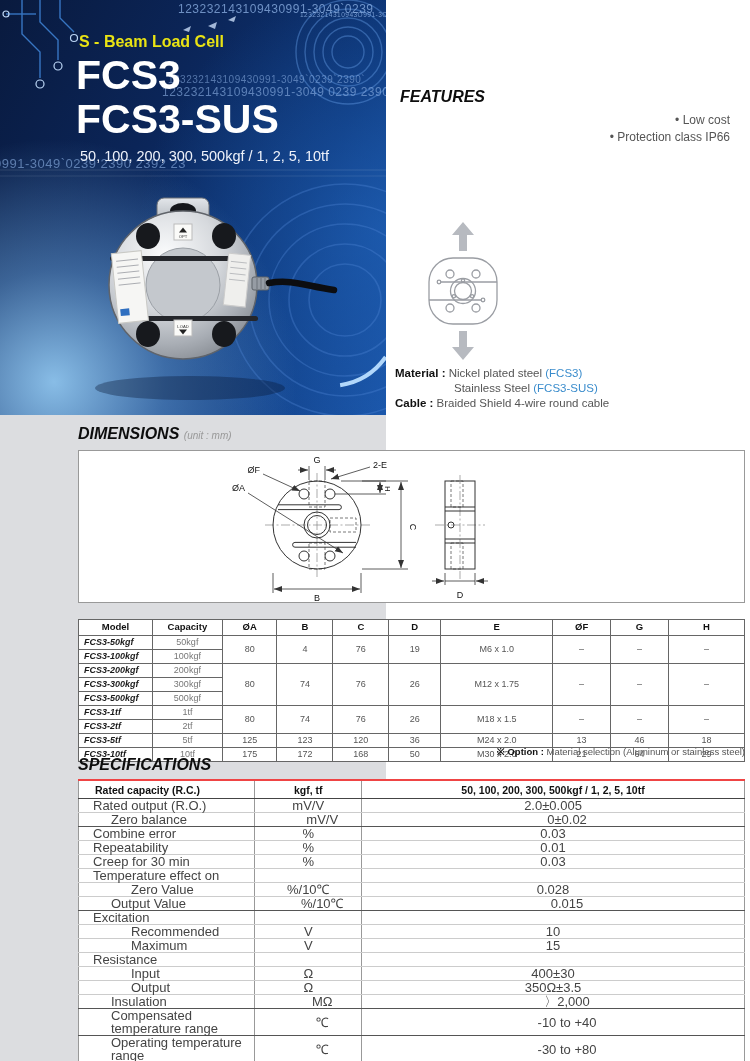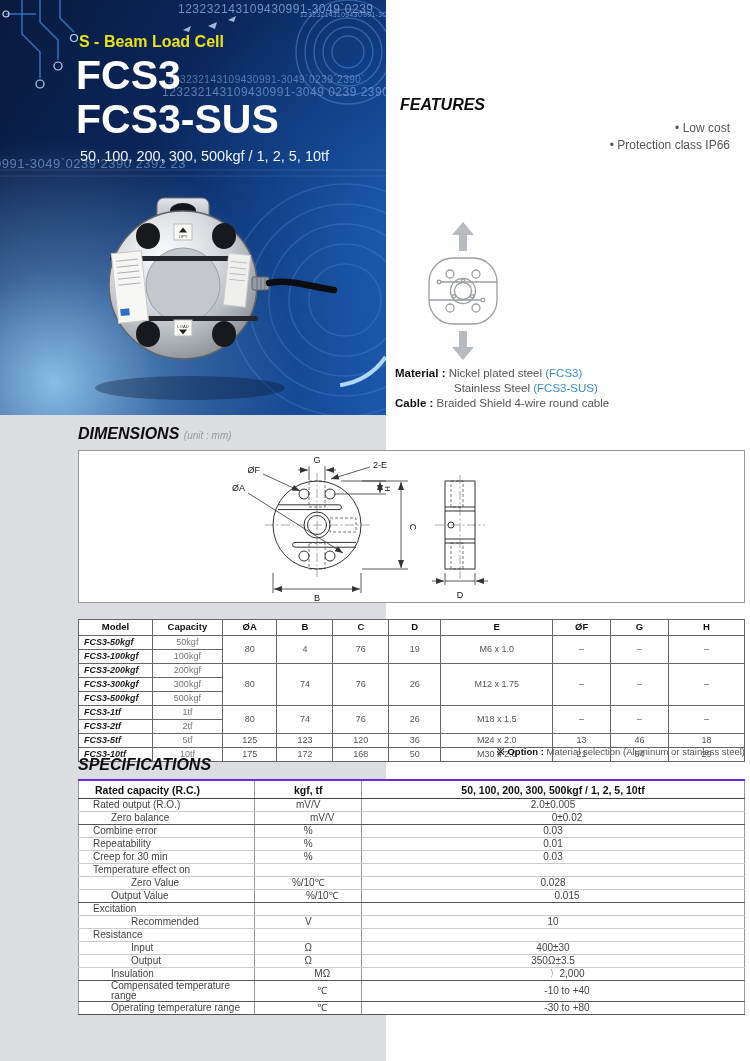--- a/index.html
+++ b/index.html
@@ -17,21 +17,21 @@
   .hero-sub{position:absolute;left:79px;top:33px;font-size:16px;font-weight:bold;color:#e9e313;}
   .hero-t{position:absolute;left:76px;color:#fff;font-size:41px;font-weight:bold;line-height:1;}
   .t1{top:55px}.t2{top:99px}
   .hero-cap{position:absolute;left:80px;top:148px;font-size:14.5px;color:#eef2fa;}
   .photo{position:absolute;left:40px;top:192px;}
 
   
   .gray-panel{position:absolute;left:0;top:415px;width:386px;height:646px;background:#dcdde0;}
 
   
-  .features{position:absolute;left:400px;top:96px;width:330px;}
+  .features{position:absolute;left:400px;top:88px;width:330px;}
   .section-h{font-style:italic;font-weight:bold;font-size:16px;color:#0d0d0d;}
   .features ul{list-style:none;margin:6px 0 0 2px;padding:0;text-align:right;}
   .features li{font-size:12px;color:#555;line-height:17px;}
   .features li::before{content:"• ";color:#555;}
   .loaddir{position:absolute;left:418px;top:220px;}
   .material{position:absolute;left:395px;top:366px;width:345px;font-size:11.5px;color:#555;line-height:15px;}
   .material b{color:#111;}
   .material .acc{color:#3a8ccc;}
   .mat-ind{padding-left:59px;}
 
@@ -47,24 +47,24 @@
   .dim-table td.model{text-align:left;padding-left:5px;font-weight:bold;color:#1a1a1a;font-style:italic;}
   .dim-table td.cap{color:#777;}
   .dim-table tr.gstart td{border-top:1.5px solid #333;}
   .option-note{position:absolute;left:78px;top:745px;width:667px;text-align:right;font-size:9.5px;color:#555;}
   .option-note b{color:#111;}
 
   
   .spec-head{position:absolute;left:78px;top:756px;}
   .spec-table{position:absolute;left:78px;top:779px;width:667px;border-collapse:collapse;background:#fff;
               border-left:1px solid #999;border-right:1px solid #999;table-layout:fixed;}
-  .spec-table th{border-top:2px solid #6d28d9;border-bottom:1.5px solid #444;font-size:10.5px;
+  .spec-table th{border-top:2px solid #ef4444;border-bottom:1.5px solid #444;font-size:10.5px;
               height:17px;color:#111;padding:0;}
   .spec-table th:first-child{text-align:left;padding-left:16px;}
-  .spec-table td{font-size:10px;height:12px;color:#555;border-bottom:1px solid #ccc;padding:0 4px;line-height:1;}
+  .spec-table td{font-size:13px;height:12px;color:#555;border-bottom:1px solid #ccc;padding:0 4px;line-height:1;}
   .spec-table td:nth-child(1){text-align:left;padding-left:14px;color:#444;}
   .spec-table td.ind{padding-left:52px;}
   .spec-table td:nth-child(2),.spec-table td:nth-child(3){text-align:center;color:#444;}
   .spec-table th:nth-child(2),.spec-table th:nth-child(3),
   .spec-table td:nth-child(2),.spec-table td:nth-child(3){border-left:1px solid #999;}
   .spec-table tr.sep td{border-bottom:1.5px solid #555;padding-left:32px;}
 
   svg text{font-family:"Liberation Sans",sans-serif;}
 </style>
 </head>
@@ -479,20 +479,25 @@
           <td>Excitation</td>
           <td></td>
           <td></td>
         </tr>
         <tr>
           <td class="ind">Recommended</td>
           <td>V</td>
           <td>10</td>
         </tr>
         <tr>
+          <td class="ind">Maximum</td>
+          <td>V</td>
+          <td>15</td>
+        </tr>
+        <tr>
           <td>Resistance</td>
           <td></td>
           <td></td>
         </tr>
         <tr>
           <td class="ind">Input</td>
           <td>Ω</td>
           <td>400±30</td>
         </tr>
         <tr>

